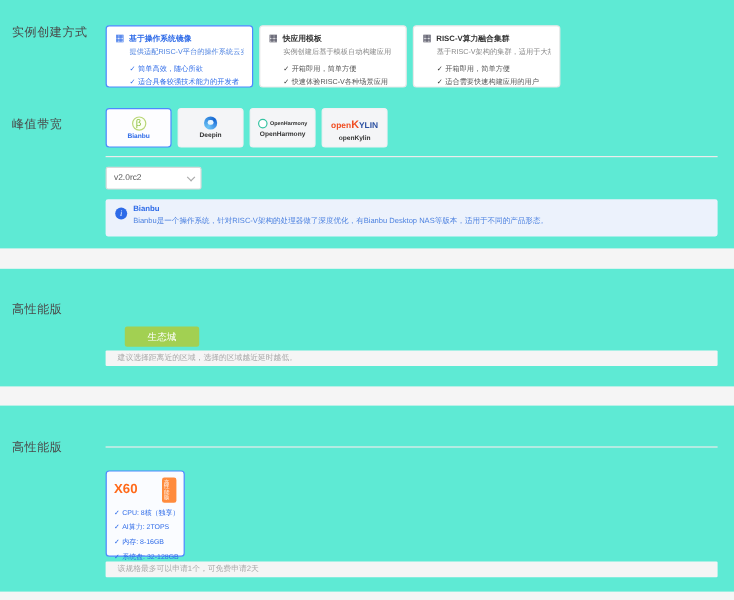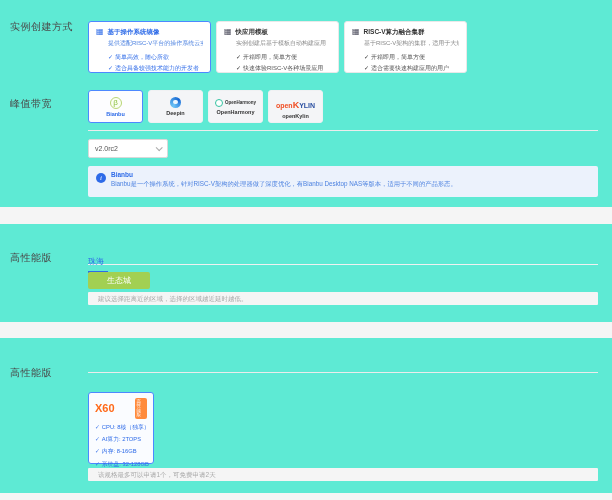--- a/index.html
+++ b/index.html
@@ -58,21 +58,21 @@
   .info-icon::before { content:"i"; }
   .info-body-wrap { margin-left:15px; }
   .info-title { font-size:6.5px; font-weight:bold; color:#2e6be8; }
   .info-text { font-size:6.3px; color:#4d82e0; margin-top:2px; white-space:nowrap; overflow:hidden; }
 
   .band { position:absolute; left:0; width:612px; background:#f5f5f5; }
 
   
   .tabbar { position:absolute; left:88px; top:250px; width:510px; height:15px; border-bottom:1px solid #f1f1f1; }
   .tab { display:inline-block; font-size:8px; color:#2e6be8; padding:0 4px 4px 0; border-bottom:2px solid #2e6be8; cursor:pointer; }
-  .zone-btn { position:absolute; left:88px; top:272px; width:62px; height:17px; background:#a2d052; color:#fff; font-size:8px; border-radius:2px; display:grid; place-items:center; cursor:pointer; }
+  .zone-btn { position:absolute; left:104px; top:272px; width:62px; height:17px; background:#a2d052; color:#fff; font-size:8px; border-radius:2px; display:grid; place-items:center; cursor:pointer; }
   .hint-bar { position:absolute; left:88px; width:510px; height:13px; background:#f5f5f5; color:#a9a9a9; font-size:6.5px; line-height:13px; padding-left:10px; border-radius:1px; }
 
   
   .spec-card { position:absolute; left:88px; top:392px; width:66px; height:72px; border:1px solid #4d88ff; background:#fafcff; border-radius:3px; padding:5px 6px; cursor:pointer; }
   .spec-head { display:flex; align-items:center; gap:20px; }
   .spec-model { color:#ff6a1a; font-size:11px; font-weight:bold; line-height:1; }
   .spec-badge { background:#ff8b3d; color:#fff; font-size:4.5px; padding:1.5px 2px; border-radius:2px; line-height:1; }
   .spec-list { margin-top:4px; }
   .spec-row { font-size:5.8px; color:#2e6be8; margin-top:3.2px; white-space:nowrap; }
   .spec-row .check { color:#2e6be8; }
@@ -158,23 +158,20 @@
     <span class="info-icon"></span>
     <div class="info-body-wrap">
       <div class="info-title">Bianbu</div>
       <div class="info-text">Bianbu是一个操作系统，针对RISC-V架构的处理器做了深度优化，有Bianbu Desktop NAS等版本，适用于不同的产品形态。</div>
     </div>
   </div>
 
   <div class="band" style="top:207px; height:17px;"></div>
 
   <div class="section-label" style="top:251px;">高性能版</div>
-  <div class="tabbar">
-    <span class="tab">珠海</span>
-  </div>
   <div class="zone-btn">生态城</div>
   <div class="hint-bar" style="top:292px;">建议选择距离近的区域，选择的区域越近延时越低。</div>
 
   <div class="band" style="top:322px; height:16px;"></div>
 
   <div class="section-label" style="top:366px;">高性能版</div>
   <div class="divider" style="left:88px; top:372px; width:510px;"></div>
 
   <div class="spec-card">
     <div class="spec-head">

